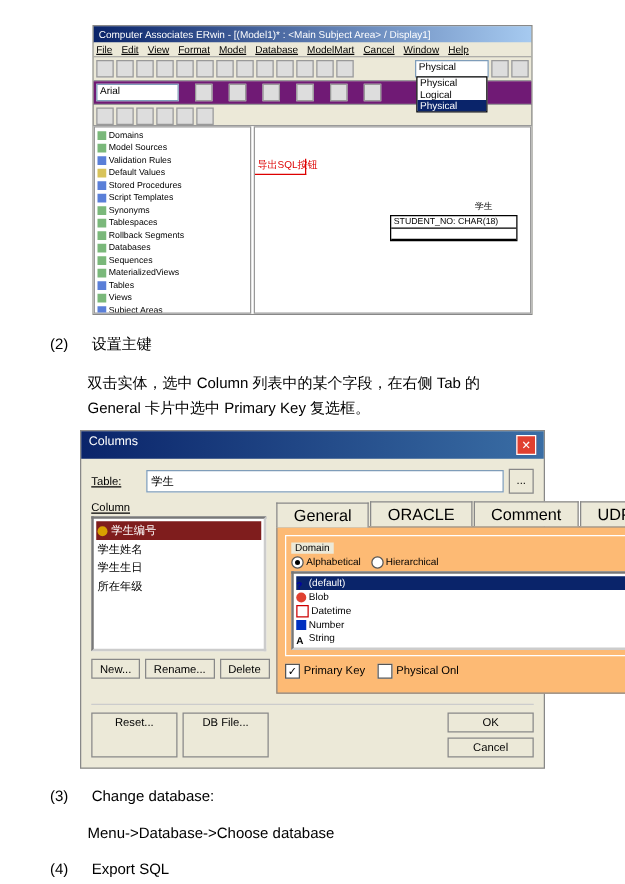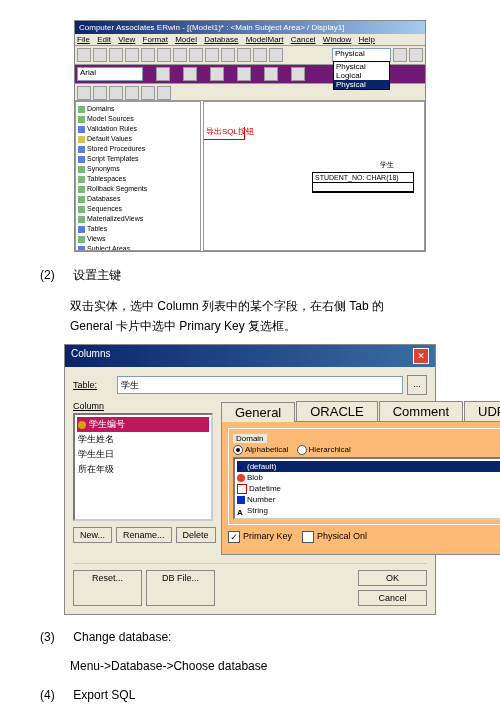--- a/index.html
+++ b/index.html
@@ -206,21 +206,21 @@
   .col-list-panel {
     width: 140px;
   }
   .col-list-lbl { text-decoration:underline; }
   .col-list {
     margin-top:2px;
     border: 2px inset #ccc; background:#fff;
     height: 100px; padding:2px; font-size:9px;
   }
   .col-item { padding:1px; }
-  .col-item.sel { background:#be185d; color:#fff; }
+  .col-item.sel { background:#7f1d1d; color:#fff; }
   .col-bullet {
     display:inline-block; width:8px;height:8px;
     border-radius:50%; background:#d8a000; margin-right:3px;
     vertical-align:middle;
   }
   .tabs-panel { flex:1; }
   .tab-row {
     display:flex; gap:0; font-size:9px;
   }
   .tab {

